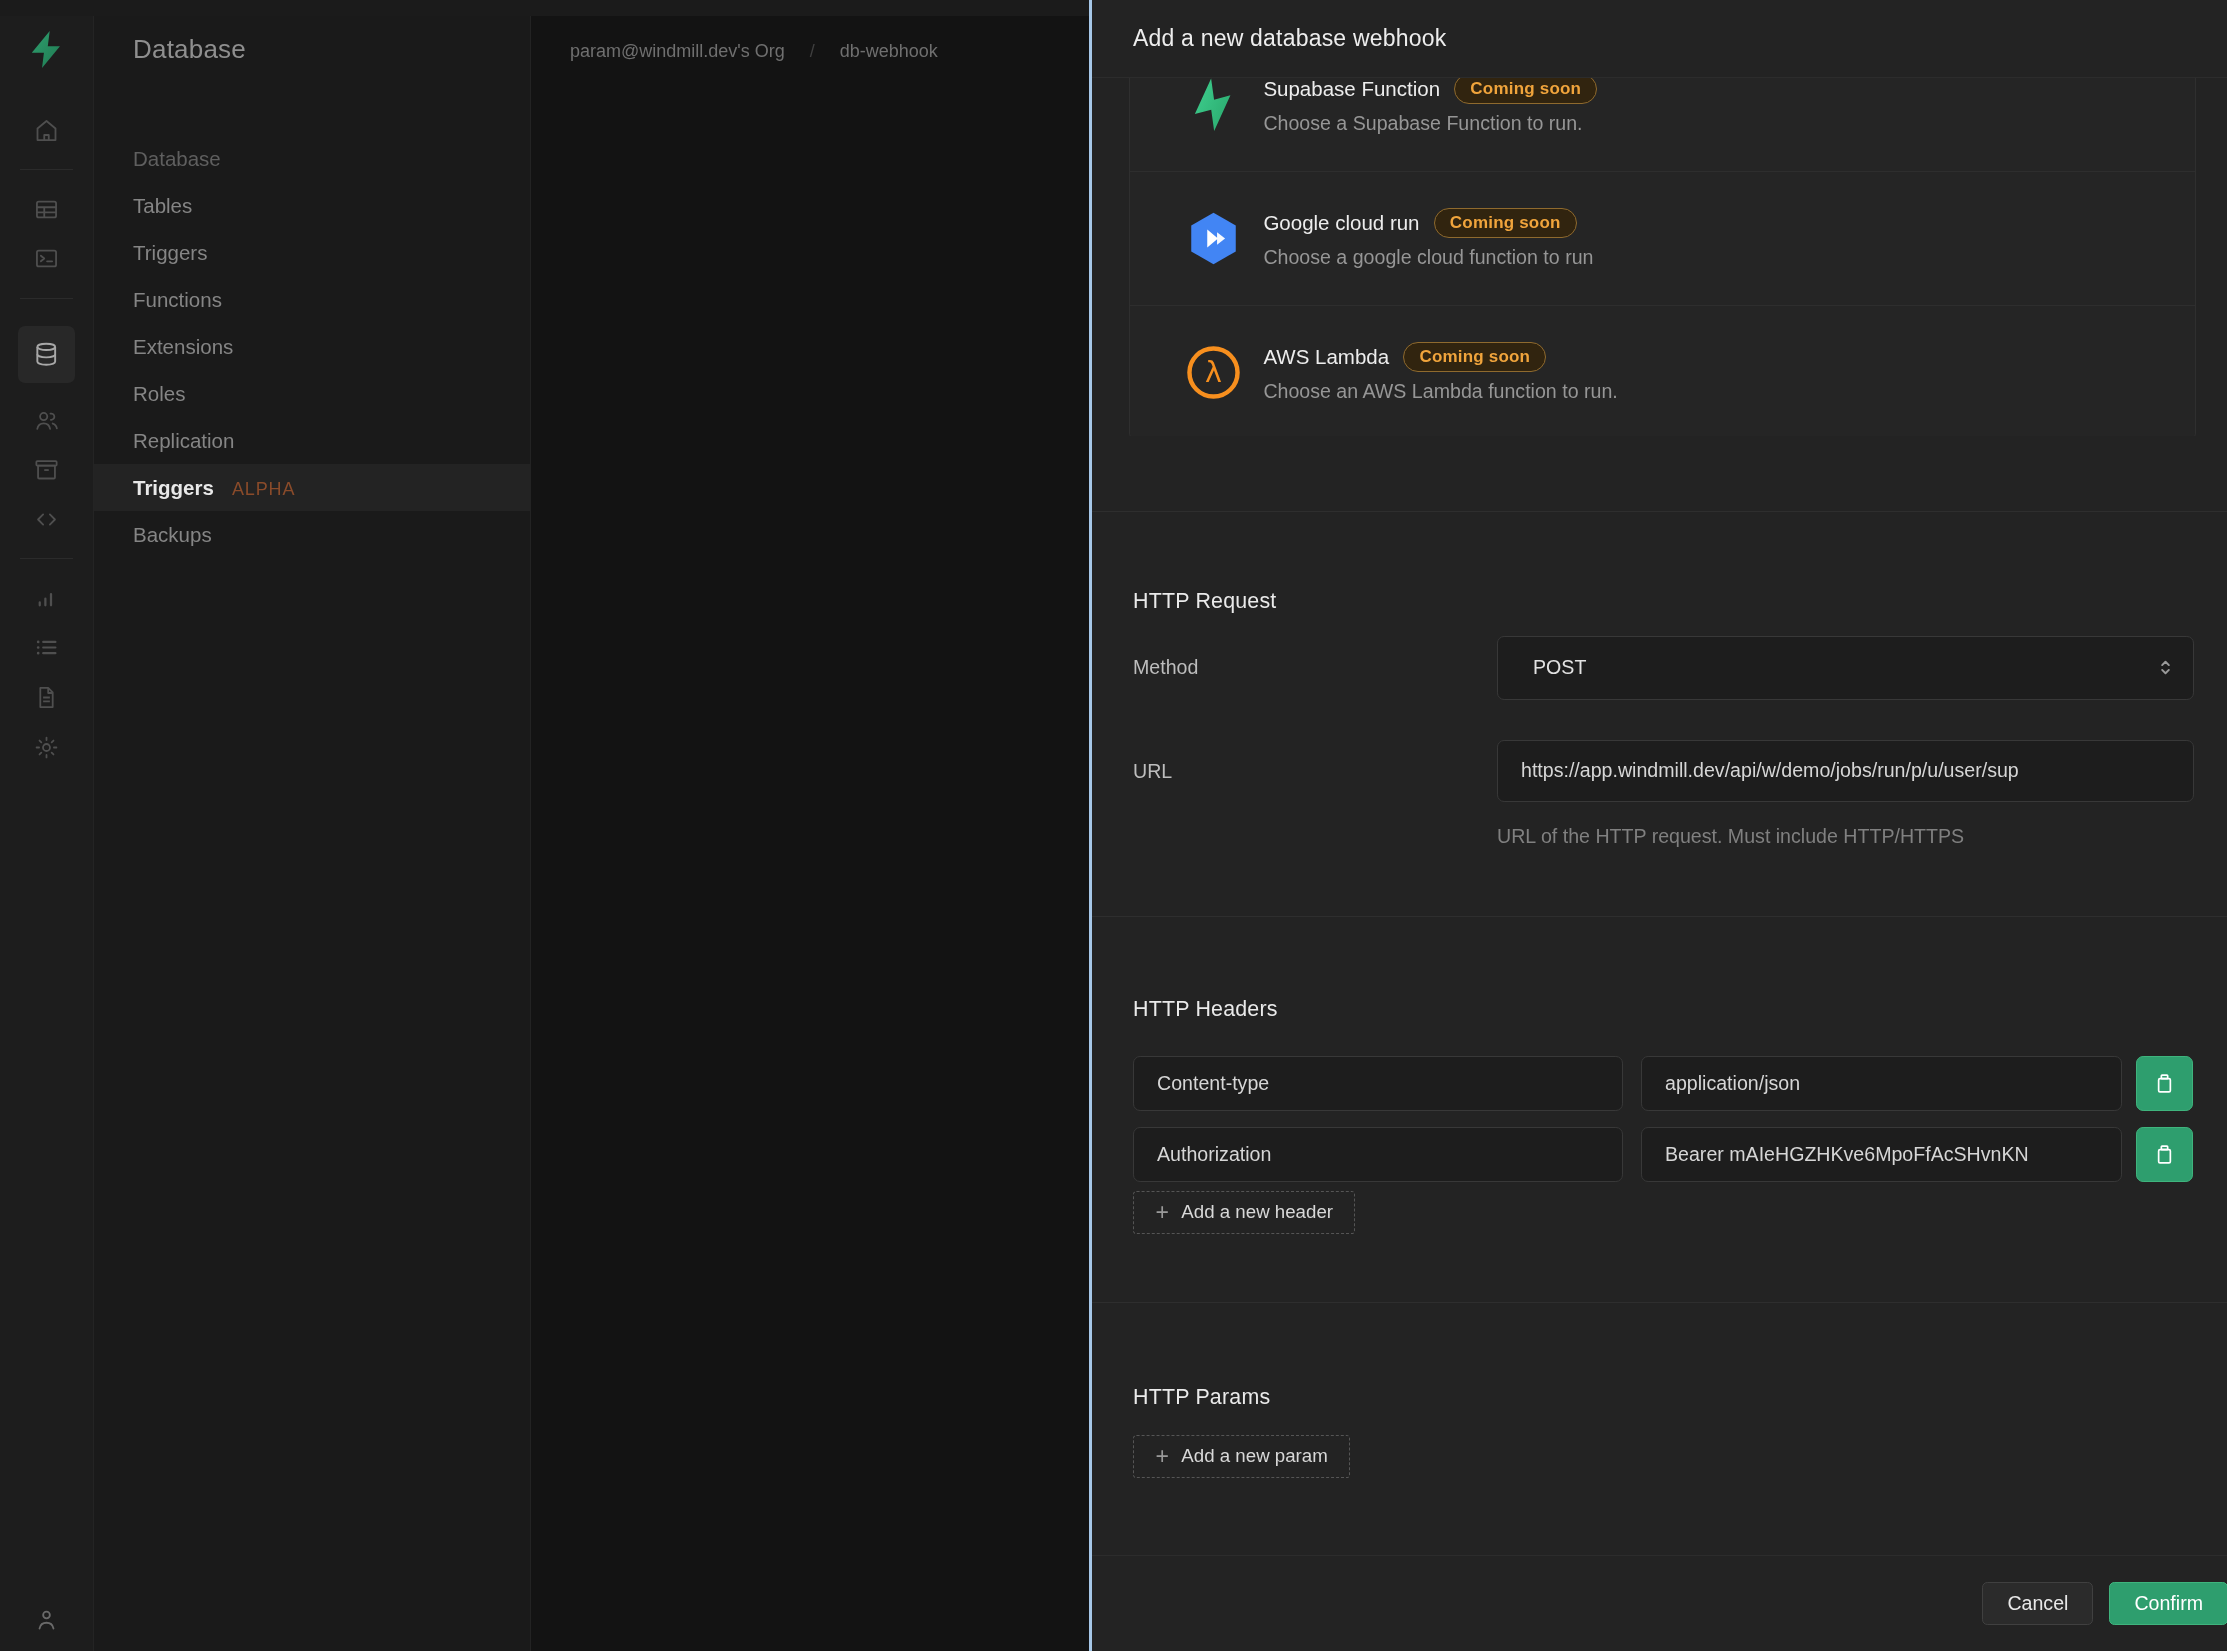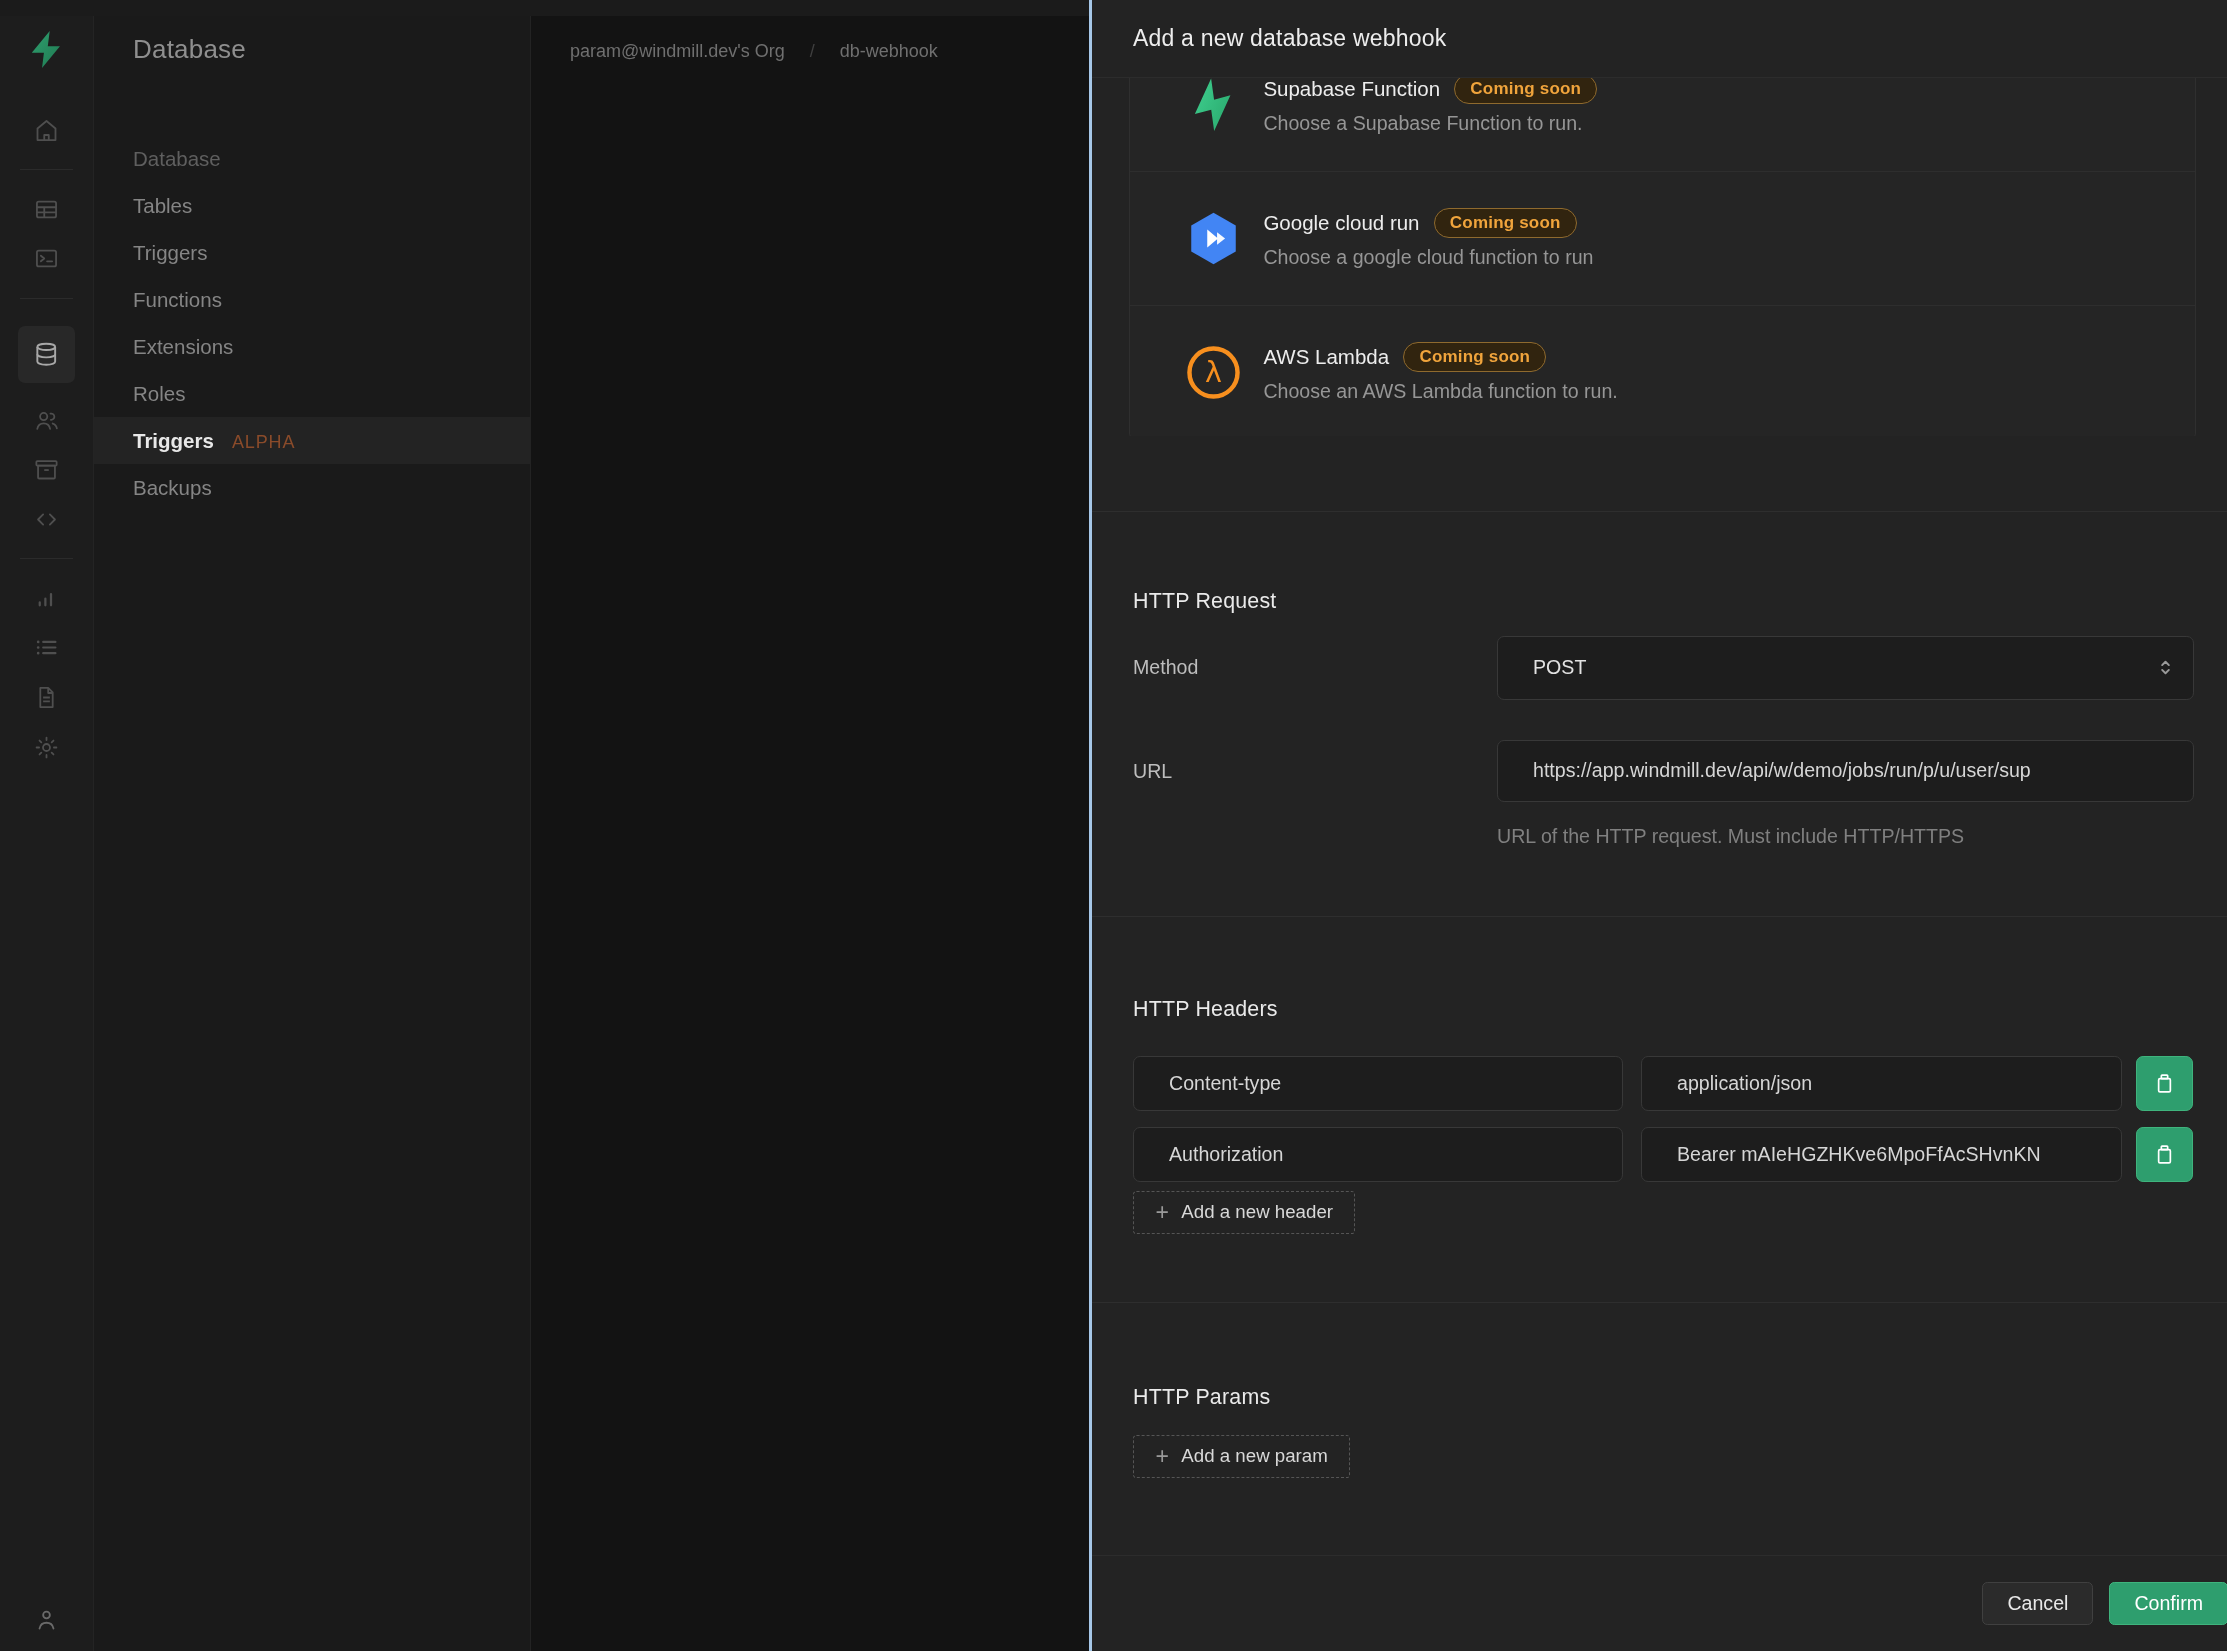--- a/index.html
+++ b/index.html
@@ -101,21 +101,21 @@
 
   .select-box {
     height:64px; display:flex; align-items:center; justify-content:space-between;
     background:#1d1d1d; border:0.9px solid #383838; border-radius:7.1px; padding:0 16px 0 35px;
     color:#e2e2e2; font-size:19.6px; cursor:pointer;
   }
   .select-box svg { width:23px; height:23px; }
 
   .text-input {
     width:100%; background:#1d1d1d; border:0.9px solid #383838; border-radius:7.1px;
-    color:#d6d6d6; font-size:19.6px; padding:0 35px; outline:none;
+    color:#d6d6d6; font-size:19.6px; padding:0 23px; outline:none;
     font-family:"Liberation Sans","DejaVu Sans",sans-serif;
   }
   .url-input { height:62px; }
   .help-text { margin-top:23px; font-size:19.6px; color:#808080; }
 
   .kv-row { display:flex; align-items:center; margin-top:16px; }
   .kv-row.first { margin-top:34px; }
   .kv-key { width:490px; height:55px; margin-right:18px; }
   .kv-val { width:481px; height:55px; margin-right:14.3px; }
   .trash-btn {
@@ -249,20 +249,21 @@
 
     <aside class="side-nav">
       <h1 class="page-title">Database</h1>
       <nav class="nav-group">
         <div class="nav-section-label">Database</div>
         <a class="nav-item">Tables</a>
         <a class="nav-item">Triggers</a>
         <a class="nav-item">Functions</a>
         <a class="nav-item">Extensions</a>
         <a class="nav-item">Roles</a>
+        <a class="nav-item">Replication</a>
         <a class="nav-item active"><span>Triggers</span><span class="alpha-badge">ALPHA</span></a>
         <a class="nav-item">Backups</a>
       </nav>
     </aside>
 
     <div class="content-col">
       <div class="breadcrumb">
         <span class="crumb">param@windmill.dev's Org</span>
         <span class="crumb-sep">/</span>
         <span class="crumb">db-webhook</span>

